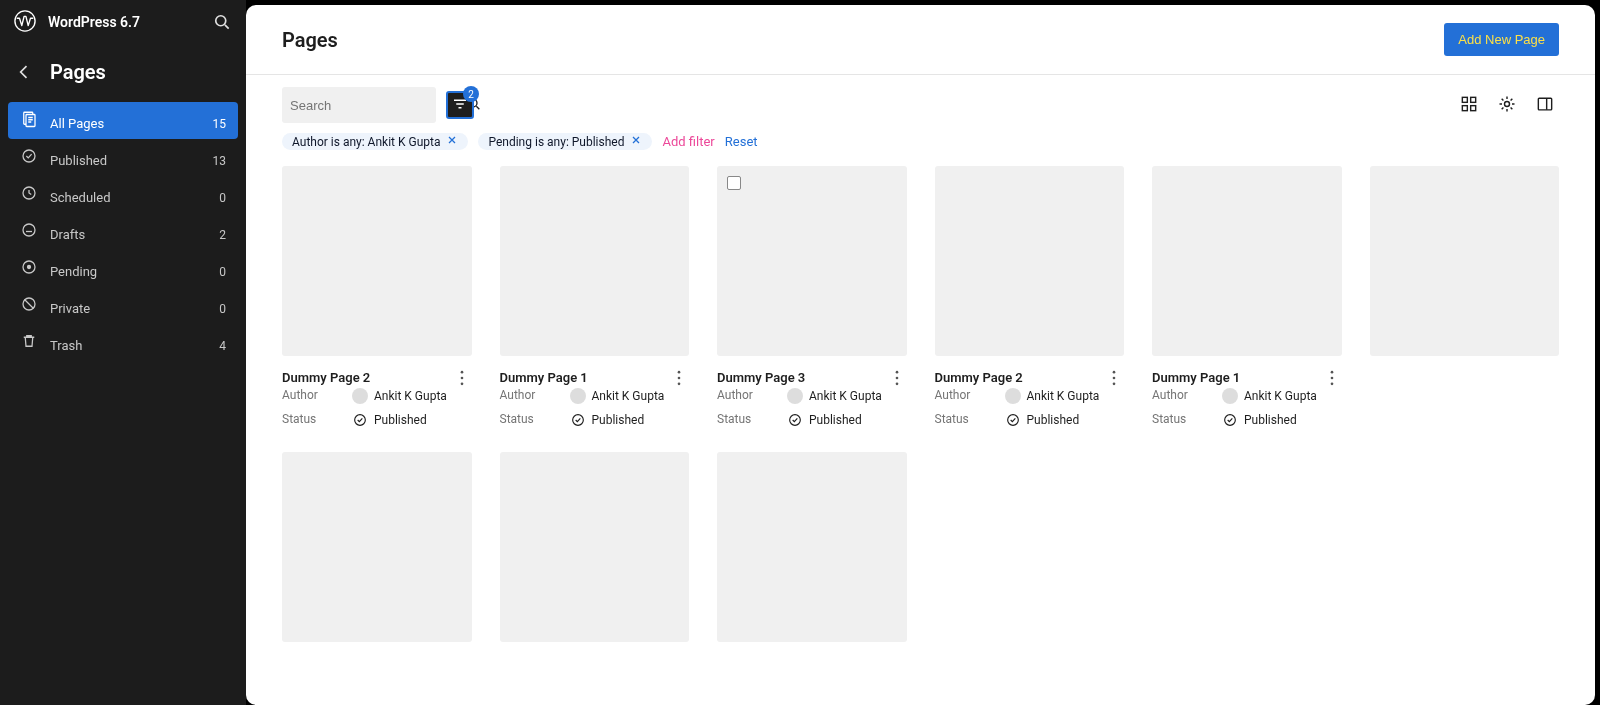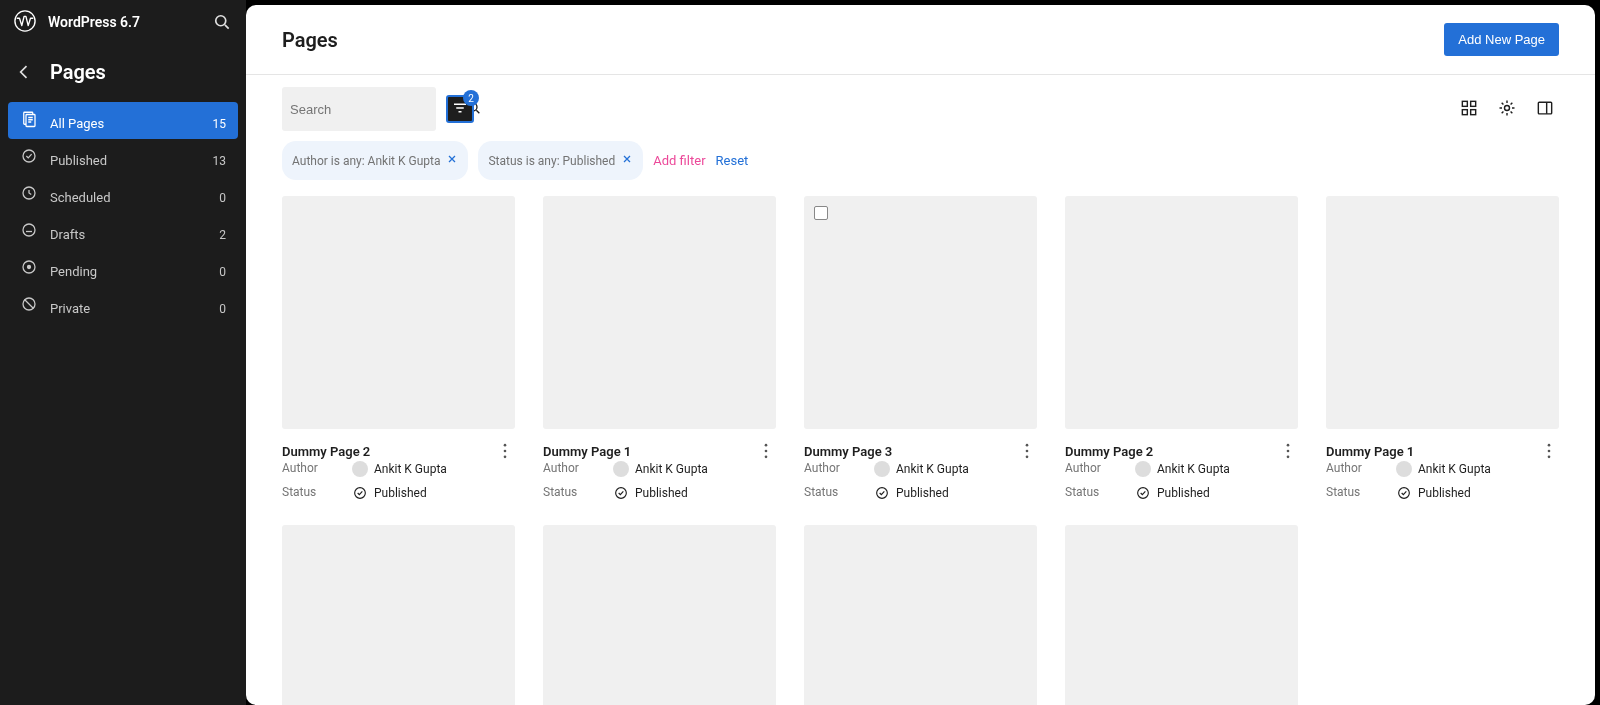--- a/index.html
+++ b/index.html
@@ -22,43 +22,43 @@
   .nav li.active { background: #2370d7; color: #fff; }
   .nav li .count { margin-left: auto; font-size: 12px; }
   .nav li svg { width: 18px; height: 18px; flex: 0 0 18px; }
 
   
   .main-wrap { flex: 1; background: #000; padding: 5px 5px 0 0; display: flex; }
   .main { flex: 1; background: #fff; border-radius: 10px; display: flex; flex-direction: column; overflow: hidden; }
 
   .page-header { display: flex; align-items: center; padding: 18px 36px; border-bottom: 1px solid #e5e5e5; }
   .page-header h1 { font-size: 20px; font-weight: 600; flex: 1; }
-  .btn-primary { background: #2370d7; color: #ffffff; border: none; border-radius: 3px; padding: 9px 14px; font-size: 13px; font-weight: 500; cursor: pointer; }
+  .btn-primary { background: #2370d7; color: #fde047; border: none; border-radius: 3px; padding: 9px 14px; font-size: 13px; font-weight: 500; cursor: pointer; }
 
   .toolbar-row { display: flex; align-items: center; padding: 12px 36px 0 36px; gap: 10px; }
-  .search-box { display: flex; align-items: center; background: #f0f0f0; border-radius: 3px; width: 154px; height: 44px; padding: 0 8px; }
+  .search-box { display: flex; align-items: center; background: #f0f0f0; border-radius: 3px; width: 154px; height: 36px; padding: 0 8px; }
   .search-box input { border: none; background: transparent; outline: none; font-size: 13px; flex: 1; }
   .search-box svg { width: 16px; height: 16px; }
 
   .filter-btn { position: relative; width: 28px; height: 28px; background: #1e1e1e; border: 2px solid #2370d7; border-radius: 3px; display: flex; align-items: center; justify-content: center; cursor: pointer; }
   .filter-btn svg { width: 18px; height: 18px; }
   .filter-badge { position: absolute; top: -7px; right: -7px; background: #2370d7; color: #fff; width: 16px; height: 16px; border-radius: 50%; font-size: 10px; display: flex; align-items: center; justify-content: center; }
 
   .toolbar-spacer { flex: 1; }
   .view-btn { width: 28px; height: 28px; display: flex; align-items: center; justify-content: center; border: none; background: transparent; cursor: pointer; border-radius: 3px; }
   .view-btn svg { width: 20px; height: 20px; }
 
   .filter-row { display: flex; align-items: center; gap: 10px; padding: 10px 36px 16px 36px; flex-wrap: wrap; }
-  .chip { display: flex; align-items: center; gap: 6px; background: #eef4fc; color: #737373; border-radius: 14px; padding: 12px 10px; font-size: 12px; cursor: pointer; }
+  .chip { display: flex; align-items: center; gap: 6px; background: #eef4fc; color: #0f172a; border-radius: 14px; padding: 1px 10px; font-size: 12px; cursor: pointer; }
   .chip svg { width: 12px; height: 12px; }
   .add-filter { color: #ec4899; font-size: 13px; cursor: pointer; }
   .reset-link { color: #2370d7; font-size: 13px; cursor: pointer; }
 
   
-  .grid { flex: 1; overflow-y: auto; padding: 0 36px 36px 36px; display: grid; grid-template-columns: repeat(5, 1fr); gap: 24px 28px; align-content: start; }
+  .grid { flex: 1; overflow-y: auto; padding: 0 36px 36px 36px; display: grid; grid-template-columns: repeat(6, 1fr); gap: 24px 28px; align-content: start; }
   .card { display: flex; flex-direction: column; }
   .thumb { width: 100%; aspect-ratio: 1/1; background: #f0f0f0; border-radius: 3px; position: relative; }
   .thumb .check { position: absolute; top: 10px; left: 10px; width: 14px; height: 14px; border: 1.5px solid #888; border-radius: 2px; background: #fff; }
   .card-head { display: flex; align-items: center; margin-top: 12px; }
   .card-head .title { font-size: 13px; font-weight: 600; flex: 1; }
   .card-head .more { width: 20px; height: 20px; cursor: pointer; }
   .meta { display: grid; grid-template-columns: 70px 1fr; row-gap: 8px; font-size: 12px; }
   .meta .label { color: #757575; }
   .meta .val { display: flex; align-items: center; gap: 6px; color: #1e1e1e; }
   .avatar { width: 16px; height: 16px; border-radius: 50%; background: #ddd; }
@@ -138,20 +138,27 @@
       <span class="count">0</span>
     </li>
     <li>
       <span><svg viewBox="0 0 24 24" fill="none" stroke="currentColor" stroke-width="1.7">
             <circle cx="12" cy="12" r="8"></circle>
             <path d="M6 6l12 12"></path>
           </svg></span>
       <span>Private</span>
       <span class="count">0</span>
     </li>
+    <li>
+      <span><svg viewBox="0 0 24 24" fill="none" stroke="currentColor" stroke-width="1.7">
+            <path d="M5 7h14M9 7V5h6v2M7 7l1 12h8l1-12"></path>
+          </svg></span>
+      <span>Trash</span>
+      <span class="count">4</span>
+    </li>
   </ul>
 </aside>
 
 <div class="main-wrap">
 <main class="main">
 
   <div class="page-header">
     <h1>Pages</h1>
     <button class="btn-primary">Add New Page</button>
   </div>
@@ -194,21 +201,21 @@
   </div>
 
   <div class="filter-row">
     <span class="chip">
       <span>Author is any: Ankit K Gupta</span>
       <span><svg viewBox="0 0 24 24" stroke="#2370d7" stroke-width="2.5">
               <path d="M6 6l12 12M18 6L6 18"></path>
             </svg></span>
     </span>
     <span class="chip">
-      <span>Status is any: Published</span>
+      <span>Pending is any: Published</span>
       <span><svg viewBox="0 0 24 24" stroke="#2370d7" stroke-width="2.5">
               <path d="M6 6l12 12M18 6L6 18"></path>
             </svg></span>
     </span>
     <span class="add-filter">Add filter</span>
     <span class="reset-link">Reset</span>
   </div>
 
   <div class="grid" id="grid">
 

